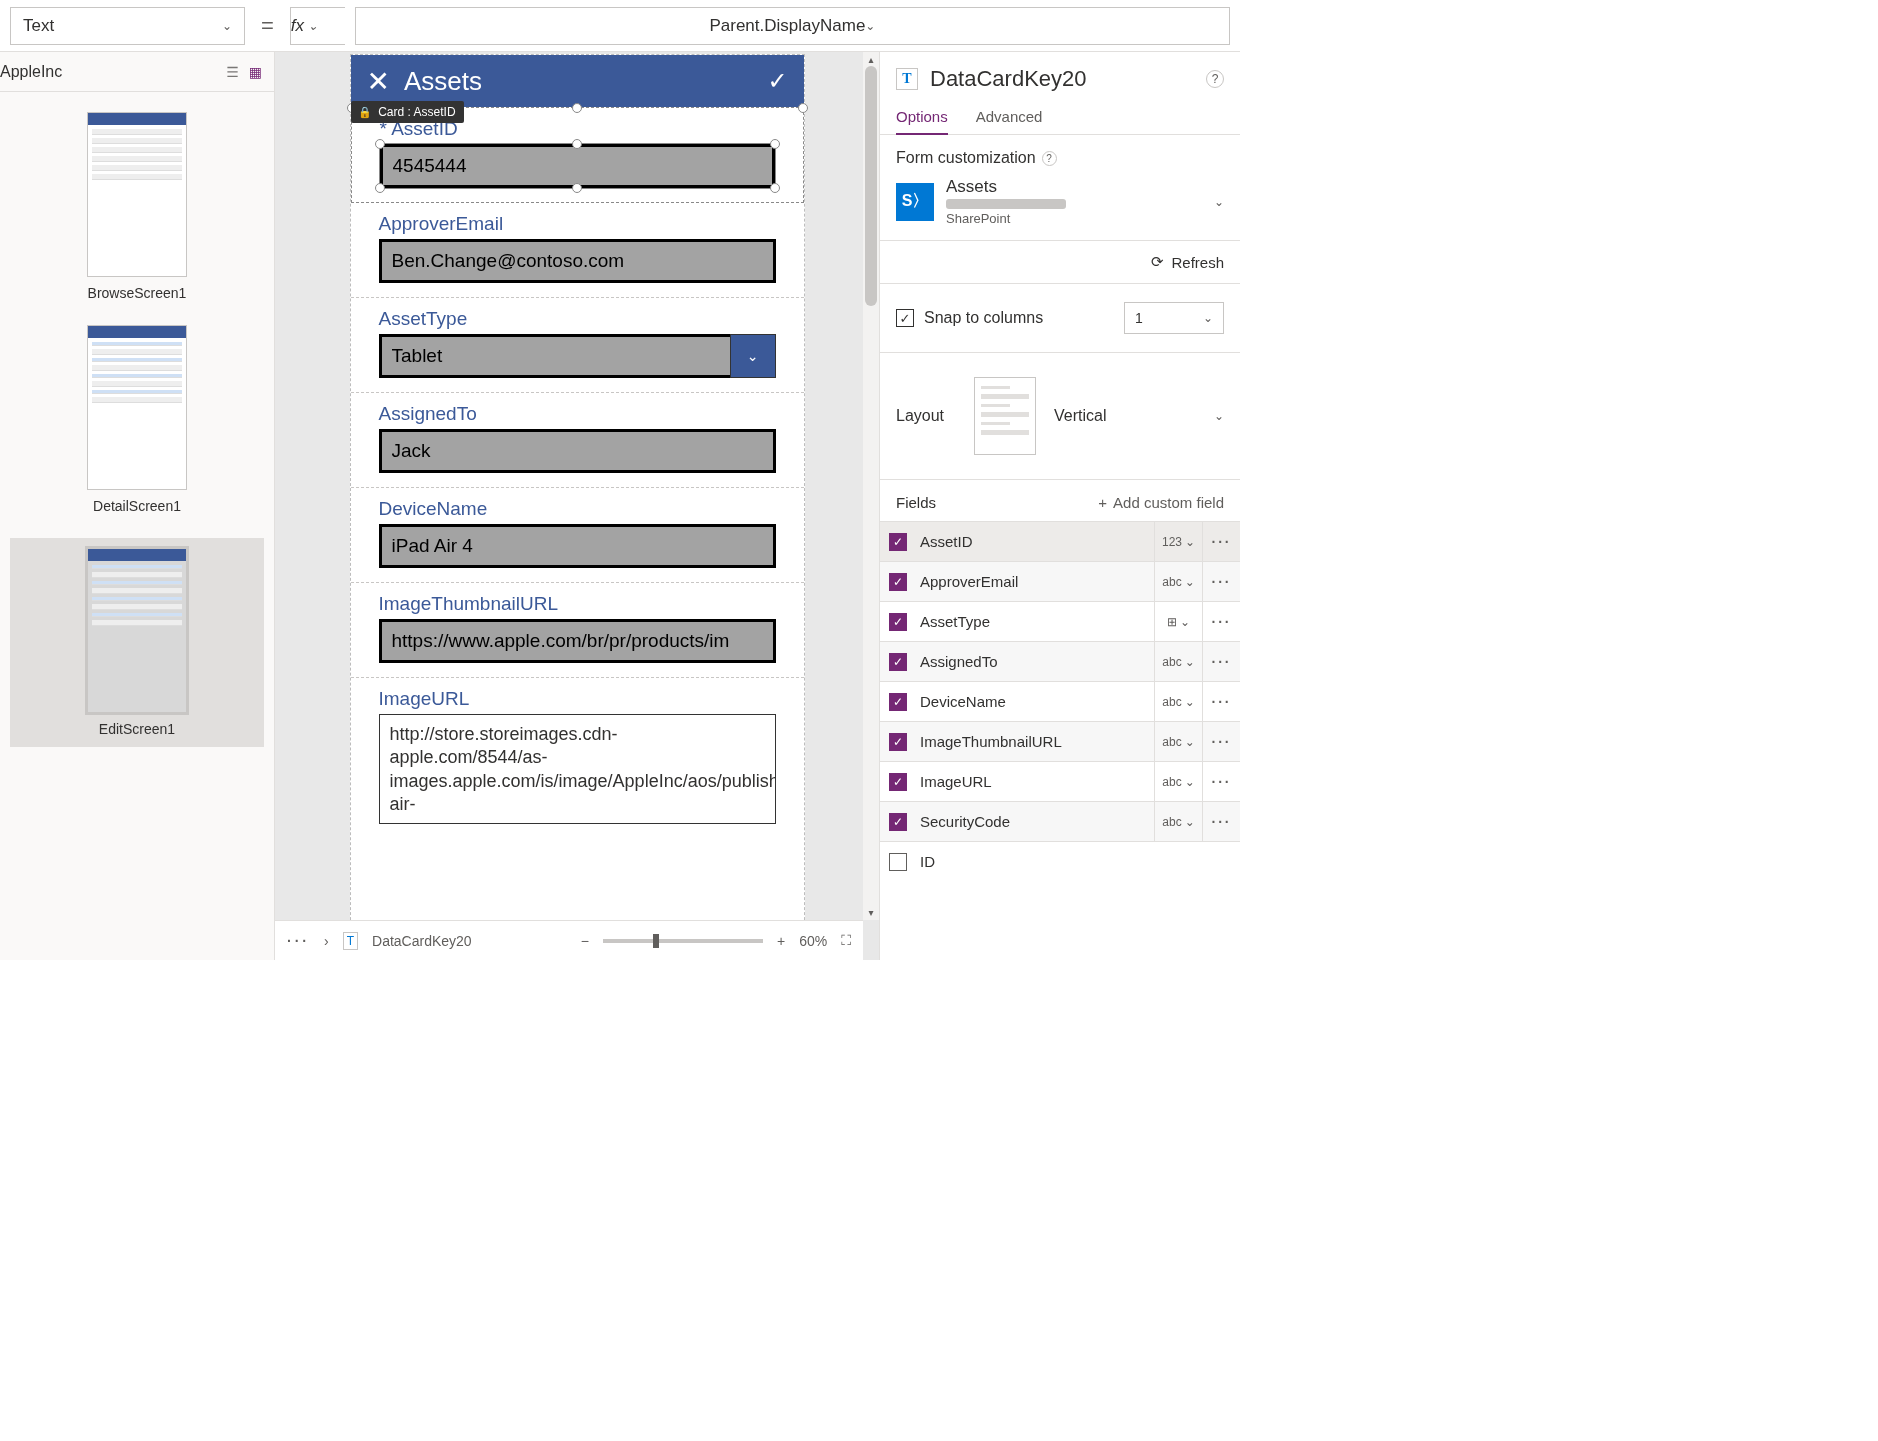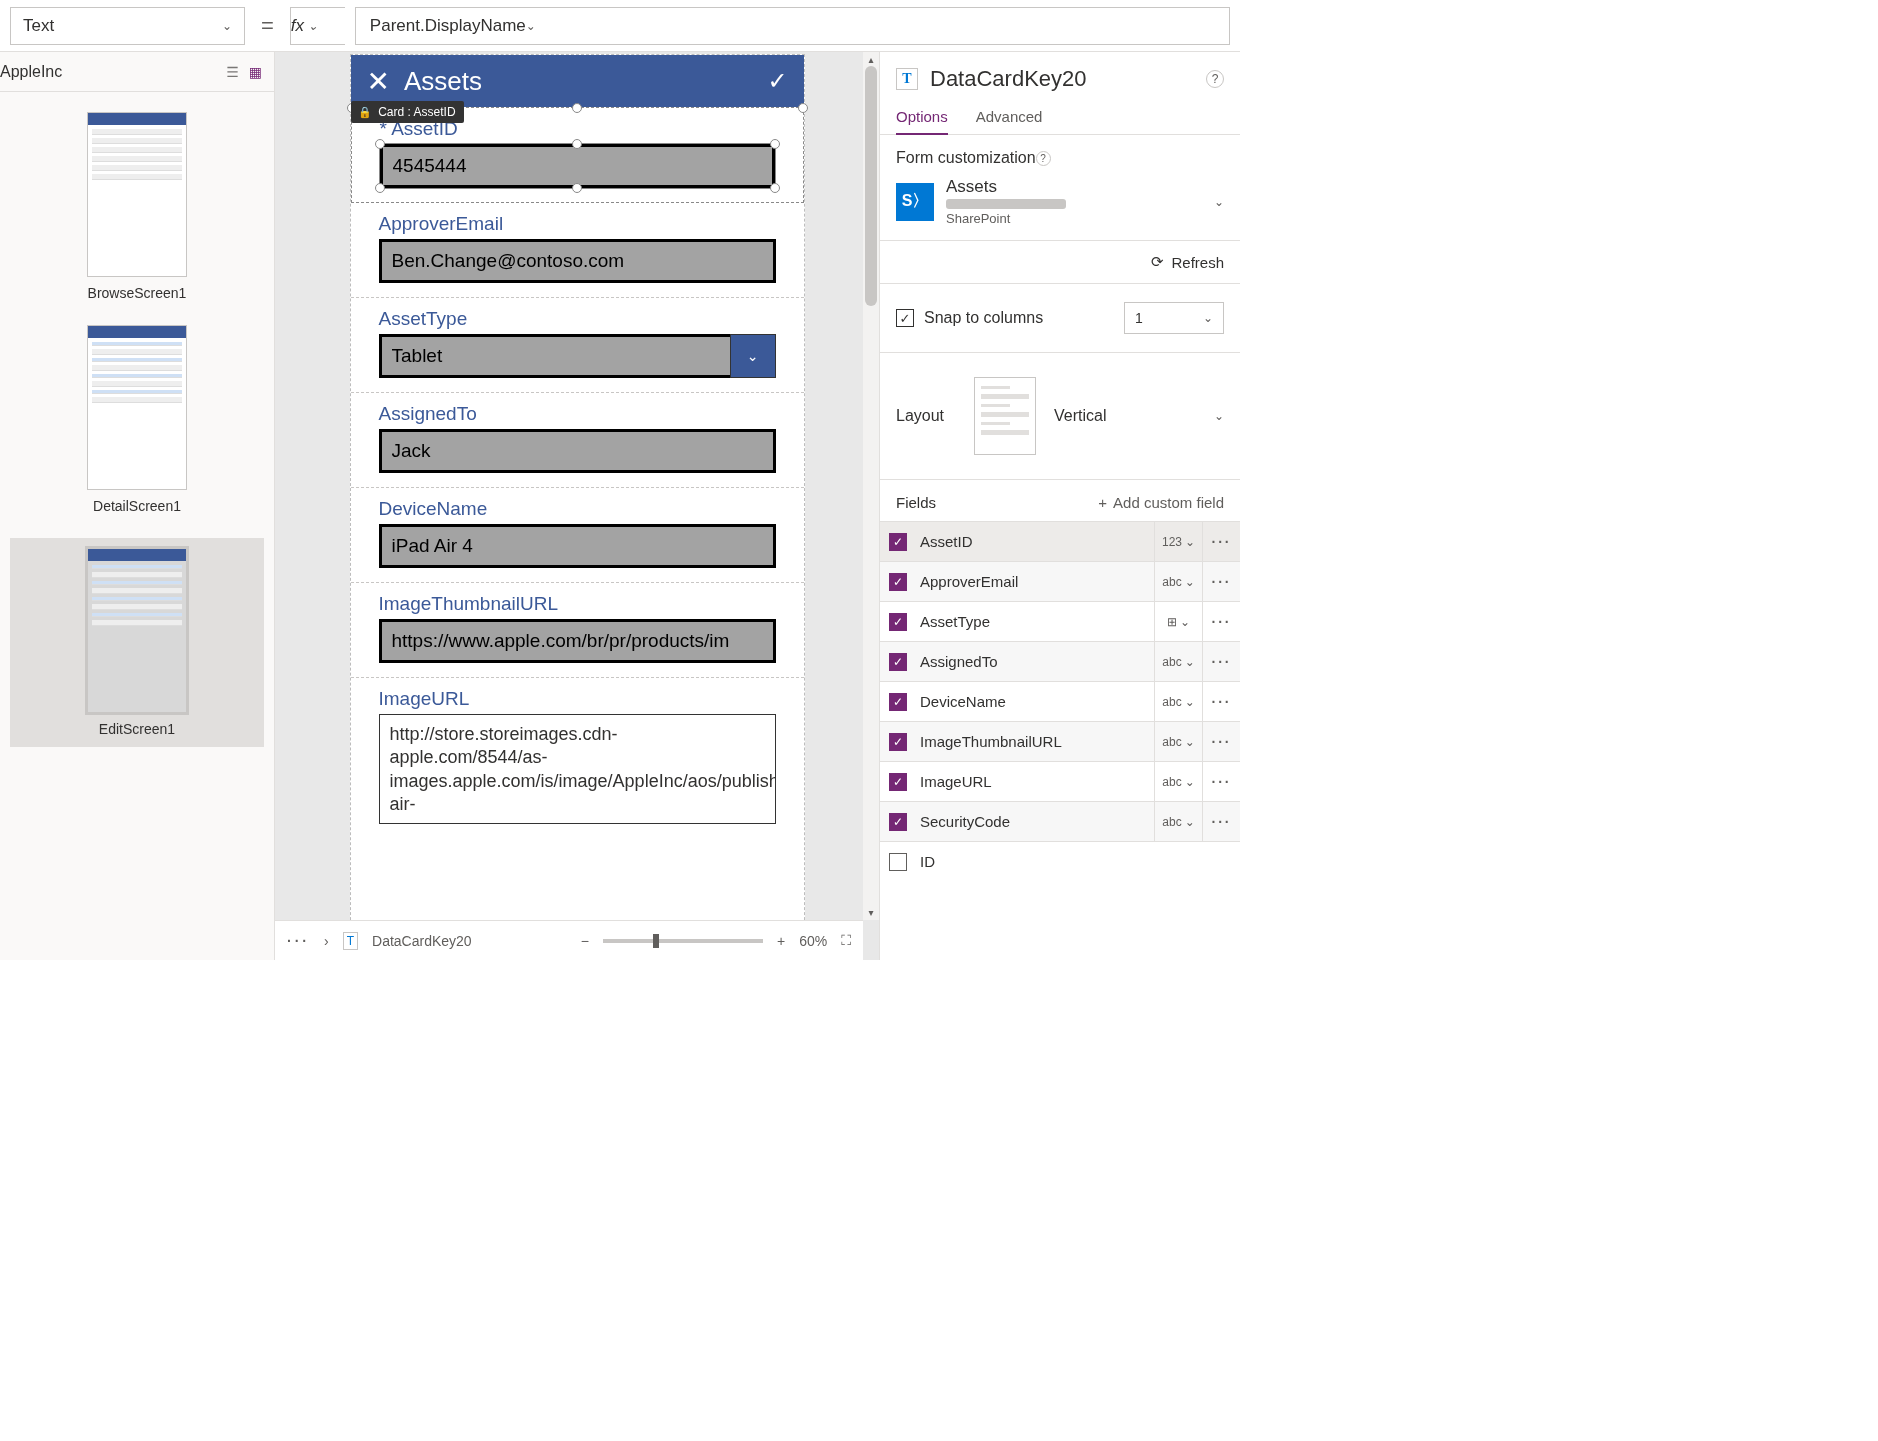--- a/index.html
+++ b/index.html
@@ -5,21 +5,21 @@
 * { box-sizing: border-box; margin: 0; padding: 0; font-family: "Segoe UI", Arial, sans-serif; }
 body { background: #fff; color: #323130; font-size: 14px; overflow: hidden; }
 
 .app { display: flex; flex-direction: column; height: 960px; width: 1240px; }
 
 
 .formula-bar { display: flex; align-items: center; height: 52px; border-bottom: 1px solid #e1dfdd; padding: 14px 10px; gap: 10px; }
 .prop-select { width: 235px; height: 38px; border: 1px solid #c8c6c4; background: #fff; display: flex; align-items: center; padding: 0 12px; justify-content: space-between; font-size: 17px; }
 .eq { font-size: 22px; color: #605e5c; padding: 0 6px; }
 .fx-btn { width: 55px; height: 38px; border: 1px solid #c8c6c4; border-right: none; display: flex; align-items: center; justify-content: flex-start; gap: 4px; font-style: italic; font-size: 17px; }
-.formula-input { flex: 1; height: 38px; border: 1px solid #c8c6c4; display: flex; align-items: center; padding: 0 14px; font-family: Consolas, monospace; font-size: 17px; justify-content: flex-start; }
+.formula-input { flex: 1; height: 38px; border: 1px solid #c8c6c4; display: flex; align-items: center; padding: 0 14px; font-family: Consolas, monospace; font-size: 17px; justify-content: center; }
 .chev { font-size: 12px; color: #605e5c; }
 
 
 .main { display: flex; flex: 1; min-height: 0; }
 
 
 .screens-panel { width: 275px; border-right: 1px solid #e1dfdd; display: flex; flex-direction: column; background: #faf9f8; }
 .screens-header { height: 40px; display: flex; align-items: center; justify-content: space-between; padding: 0 12px 0 0; border-bottom: 1px solid #e1dfdd; }
 .screens-header .title { font-size: 16px; }
 .screens-header .icons { display: flex; gap: 10px; color: #797775; }
@@ -77,21 +77,21 @@
 .rp-header { display: flex; align-items: center; gap: 12px; padding: 14px 16px 8px; }
 .rp-icon { width: 22px; height: 22px; border: 1px solid #c8c6c4; display: flex; align-items: center; justify-content: center; color: #0078d4; font-family: serif; font-weight: bold; font-size: 14px; }
 .rp-title { font-size: 22px; }
 .rp-help { margin-left: auto; color: #605e5c; border:1px solid #c8c6c4; border-radius:50%; width:18px;height:18px; font-size:12px; text-align:center; line-height:16px;}
 
 .rp-tabs { display: flex; gap: 28px; padding: 0 16px; border-bottom: 1px solid #e1dfdd; }
 .rp-tab { padding: 8px 0; font-size: 15px; color: #605e5c; cursor: pointer; }
 .rp-tab.active { color: #742774; border-bottom: 2px solid #742774; margin-bottom: -1px; }
 
 .rp-section { padding: 14px 16px; border-bottom: 1px solid #e1dfdd; }
-.rp-section .sec-title { font-size: 16px; margin-bottom: 10px; display:flex; align-items:center; }
+.rp-section .sec-title { font-size: 16px; margin-bottom: 10px; display:flex; align-items:center; gap:6px;}
 .help-circ { border:1px solid #c8c6c4; border-radius:50%; width:15px;height:15px; font-size:10px; text-align:center; line-height:13px; color:#605e5c;}
 
 .datasource { display: flex; align-items: center; gap: 12px; }
 .sp-icon { width: 38px; height: 38px; background: #0078d4; color: #fff; display: flex; align-items: center; justify-content: center; font-weight: bold; font-size: 16px; }
 .ds-info .ds-name { font-size: 17px; }
 .ds-info .ds-sub { font-size: 13px; color: #605e5c; }
 .ds-redact { width:120px; height:10px; background:#c8c6c4; border-radius:3px; margin:2px 0;}
 
 .refresh-row { text-align: right; padding: 12px 16px; border-bottom: 1px solid #e1dfdd; font-size: 15px; }
 .refresh-row span { display: inline-flex; align-items: center; gap: 8px; }

